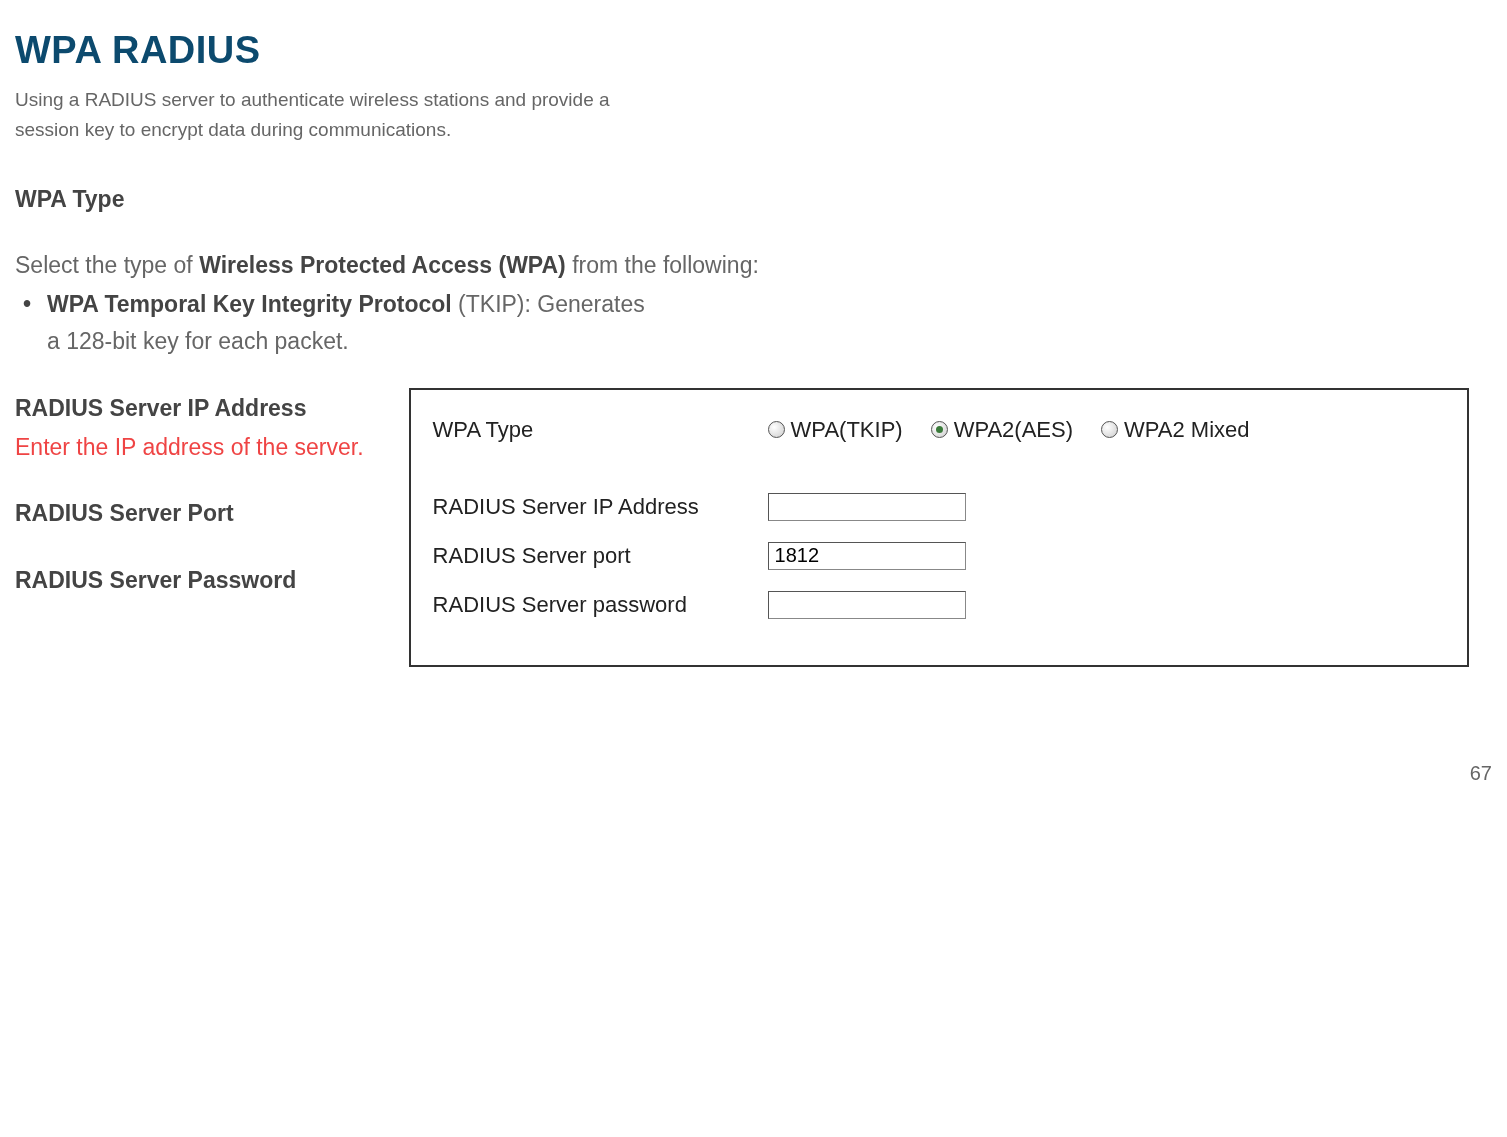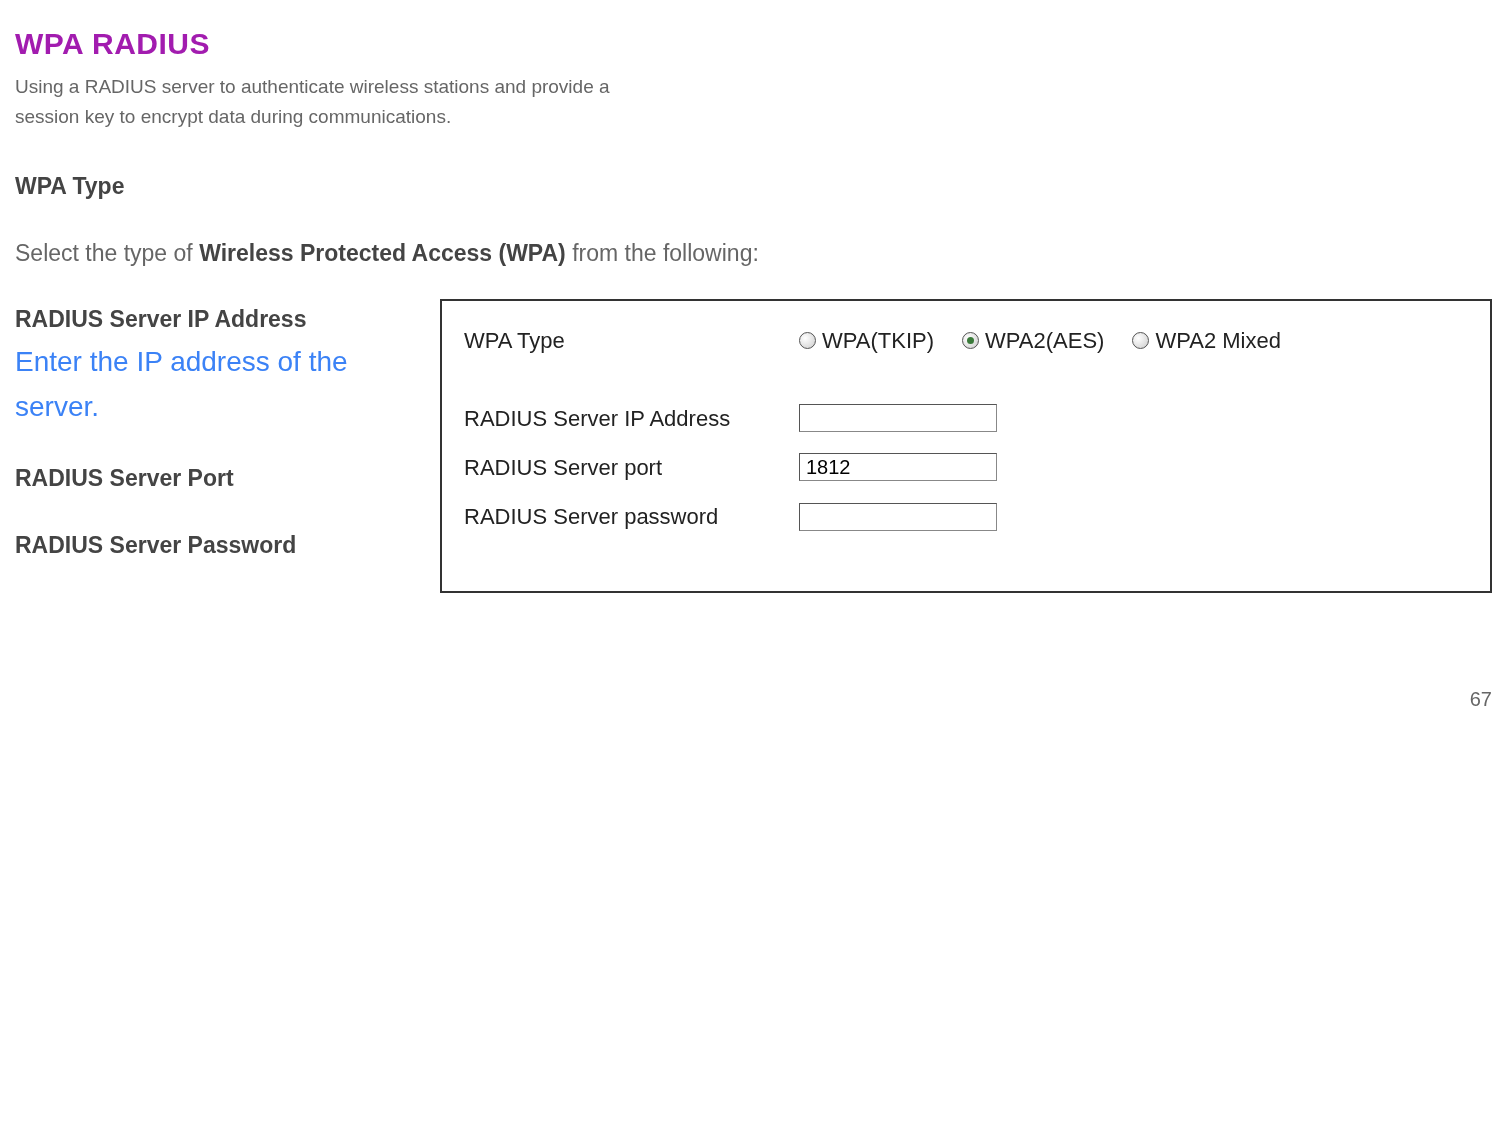--- a/index.html
+++ b/index.html
@@ -8,23 +8,23 @@
       box-sizing: border-box;
     }
     body {
       font-family: Arial, Helvetica, sans-serif;
       color: #555;
       padding: 20px 15px;
       width: 1507px;
       line-height: 1.6;
     }
     .main-title {
-      font-size: 30px;
-      font-weight: bold;
-      color: #a21caf;
+      font-size: 38px;
+      font-weight: bold;
+      color: #0c4a6e;
       margin-bottom: 4px;
       font-family: Arial, sans-serif;
       letter-spacing: 0.5px;
     }
     .intro-text {
       font-size: 19px;
       color: #666;
       margin-bottom: 35px;
       max-width: 620px;
     }
@@ -71,22 +71,22 @@
       display: flex;
       gap: 45px;
     }
     .left-col {
       max-width: 380px;
     }
     .field-block {
       margin-bottom: 30px;
     }
     .field-desc {
-      font-size: 28px;
-      color: #3b82f6;
+      font-size: 23px;
+      color: #ef4444;
     }
     .dialog-pane {
       border: 2px solid #333;
       padding: 22px 20px 28px 22px;
       font-family: Arial, sans-serif;
       font-size: 22px;
       color: #222;
       width: 1060px;
       margin-top: -2px;
     }
@@ -156,20 +156,23 @@
 
 <h1 class="main-title">WPA RADIUS</h1>
 <p class="intro-text">Using a RADIUS server to authenticate wireless stations and provide a session key to encrypt data during communications.</p>
 
 <div>
   <div class="section-heading">WPA Type</div>
   <p class="section-text">
     <span>Select the type of </span><span class="bold-inline">Wireless Protected Access (WPA)</span><span> from the following:</span>
   </p>
   <ul class="bullet-list">
+    <li>
+      <span class="bold-inline">WPA Temporal Key Integrity Protocol</span><span> (TKIP): Generates a 128-bit key for each packet.</span>
+    </li>
   </ul>
 </div>
 
 <div class="columns">
   <div class="left-col">
     <div class="field-block">
       <div class="section-heading tight">RADIUS Server IP Address</div>
       <div class="field-desc">Enter the IP address of the server.</div>
     </div>
     <div class="field-block">

